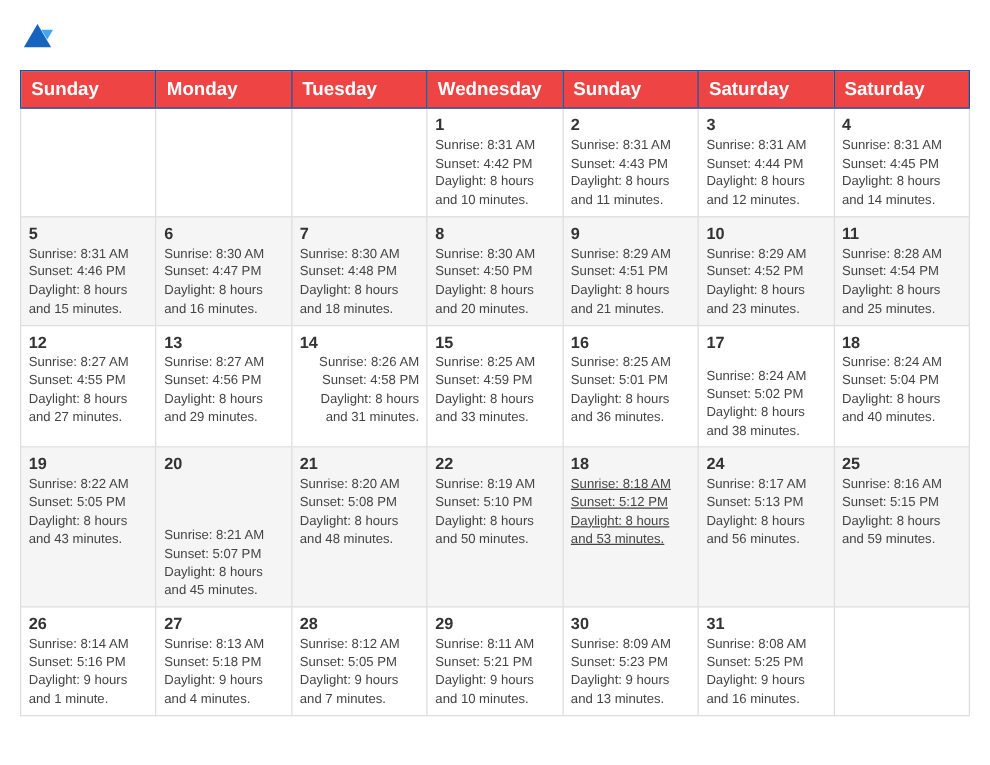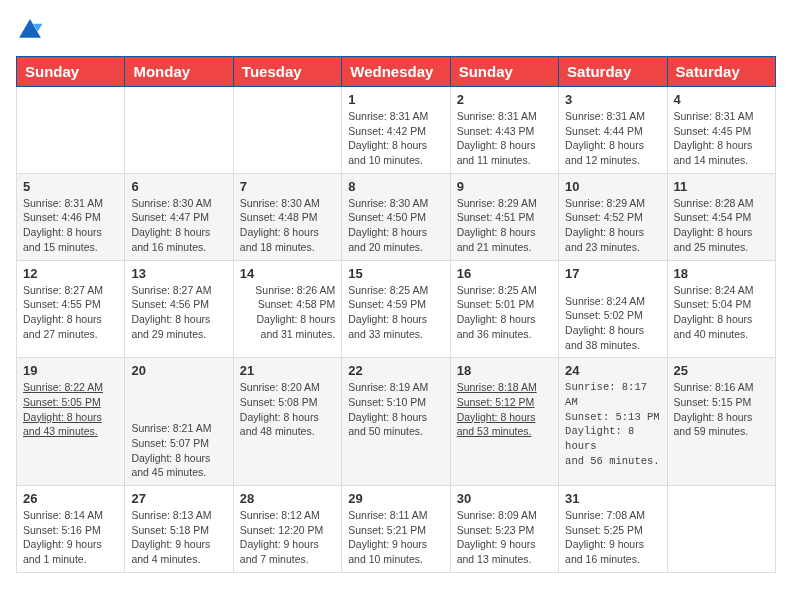--- a/index.html
+++ b/index.html
@@ -247,21 +247,21 @@
           <div class="day-num">18</div>
           <div class="day-info" style="white-space: pre-line;">Sunrise: 8:24 AM
 Sunset: 5:04 PM
 Daylight: 8 hours
 and 40 minutes.</div>
         </td>
       </tr>
       <tr>
         <td>
           <div class="day-num">19</div>
-          <div class="day-info" style="white-space: pre-line; text-decoration: underline;">Sunrise: 8:22 AM
+          <div class="day-info" style="white-space: pre-line;">Sunrise: 8:22 AM
 Sunset: 5:05 PM
 Daylight: 8 hours
 and 43 minutes.</div>
         </td>
         <td>
           <div class="day-num">20</div>
           <div class="day-info" style="white-space: pre-line; margin-top: 43px;">Sunrise: 8:21 AM
 Sunset: 5:07 PM
 Daylight: 8 hours
 and 45 minutes.</div>
@@ -282,21 +282,21 @@
         </td>
         <td>
           <div class="day-num">18</div>
           <div class="day-info" style="white-space: pre-line; text-decoration: underline;">Sunrise: 8:18 AM
 Sunset: 5:12 PM
 Daylight: 8 hours
 and 53 minutes.</div>
         </td>
         <td>
           <div class="day-num">24</div>
-          <div class="day-info" style="white-space: pre-line; font-family: Liberation Mono, monospace;">Sunrise: 8:17 AM
+          <div class="day-info" style="white-space: pre-line;">Sunrise: 8:17 AM
 Sunset: 5:13 PM
 Daylight: 8 hours
 and 56 minutes.</div>
         </td>
         <td>
           <div class="day-num">25</div>
           <div class="day-info" style="white-space: pre-line;">Sunrise: 8:16 AM
 Sunset: 5:15 PM
 Daylight: 8 hours
 and 59 minutes.</div>
@@ -313,41 +313,41 @@
         <td>
           <div class="day-num">27</div>
           <div class="day-info" style="white-space: pre-line;">Sunrise: 8:13 AM
 Sunset: 5:18 PM
 Daylight: 9 hours
 and 4 minutes.</div>
         </td>
         <td>
           <div class="day-num">28</div>
           <div class="day-info" style="white-space: pre-line;">Sunrise: 8:12 AM
-Sunset: 12:20 PM
+Sunset: 5:05 PM
 Daylight: 9 hours
 and 7 minutes.</div>
         </td>
         <td>
           <div class="day-num">29</div>
           <div class="day-info" style="white-space: pre-line;">Sunrise: 8:11 AM
 Sunset: 5:21 PM
 Daylight: 9 hours
 and 10 minutes.</div>
         </td>
         <td>
           <div class="day-num">30</div>
           <div class="day-info" style="white-space: pre-line;">Sunrise: 8:09 AM
 Sunset: 5:23 PM
 Daylight: 9 hours
 and 13 minutes.</div>
         </td>
         <td>
           <div class="day-num">31</div>
-          <div class="day-info" style="white-space: pre-line;">Sunrise: 7:08 AM
+          <div class="day-info" style="white-space: pre-line;">Sunrise: 8:08 AM
 Sunset: 5:25 PM
 Daylight: 9 hours
 and 16 minutes.</div>
         </td>
         <td class="empty-cell"></td>
       </tr>
     </tbody>
 </table>
 
 </body></html>

